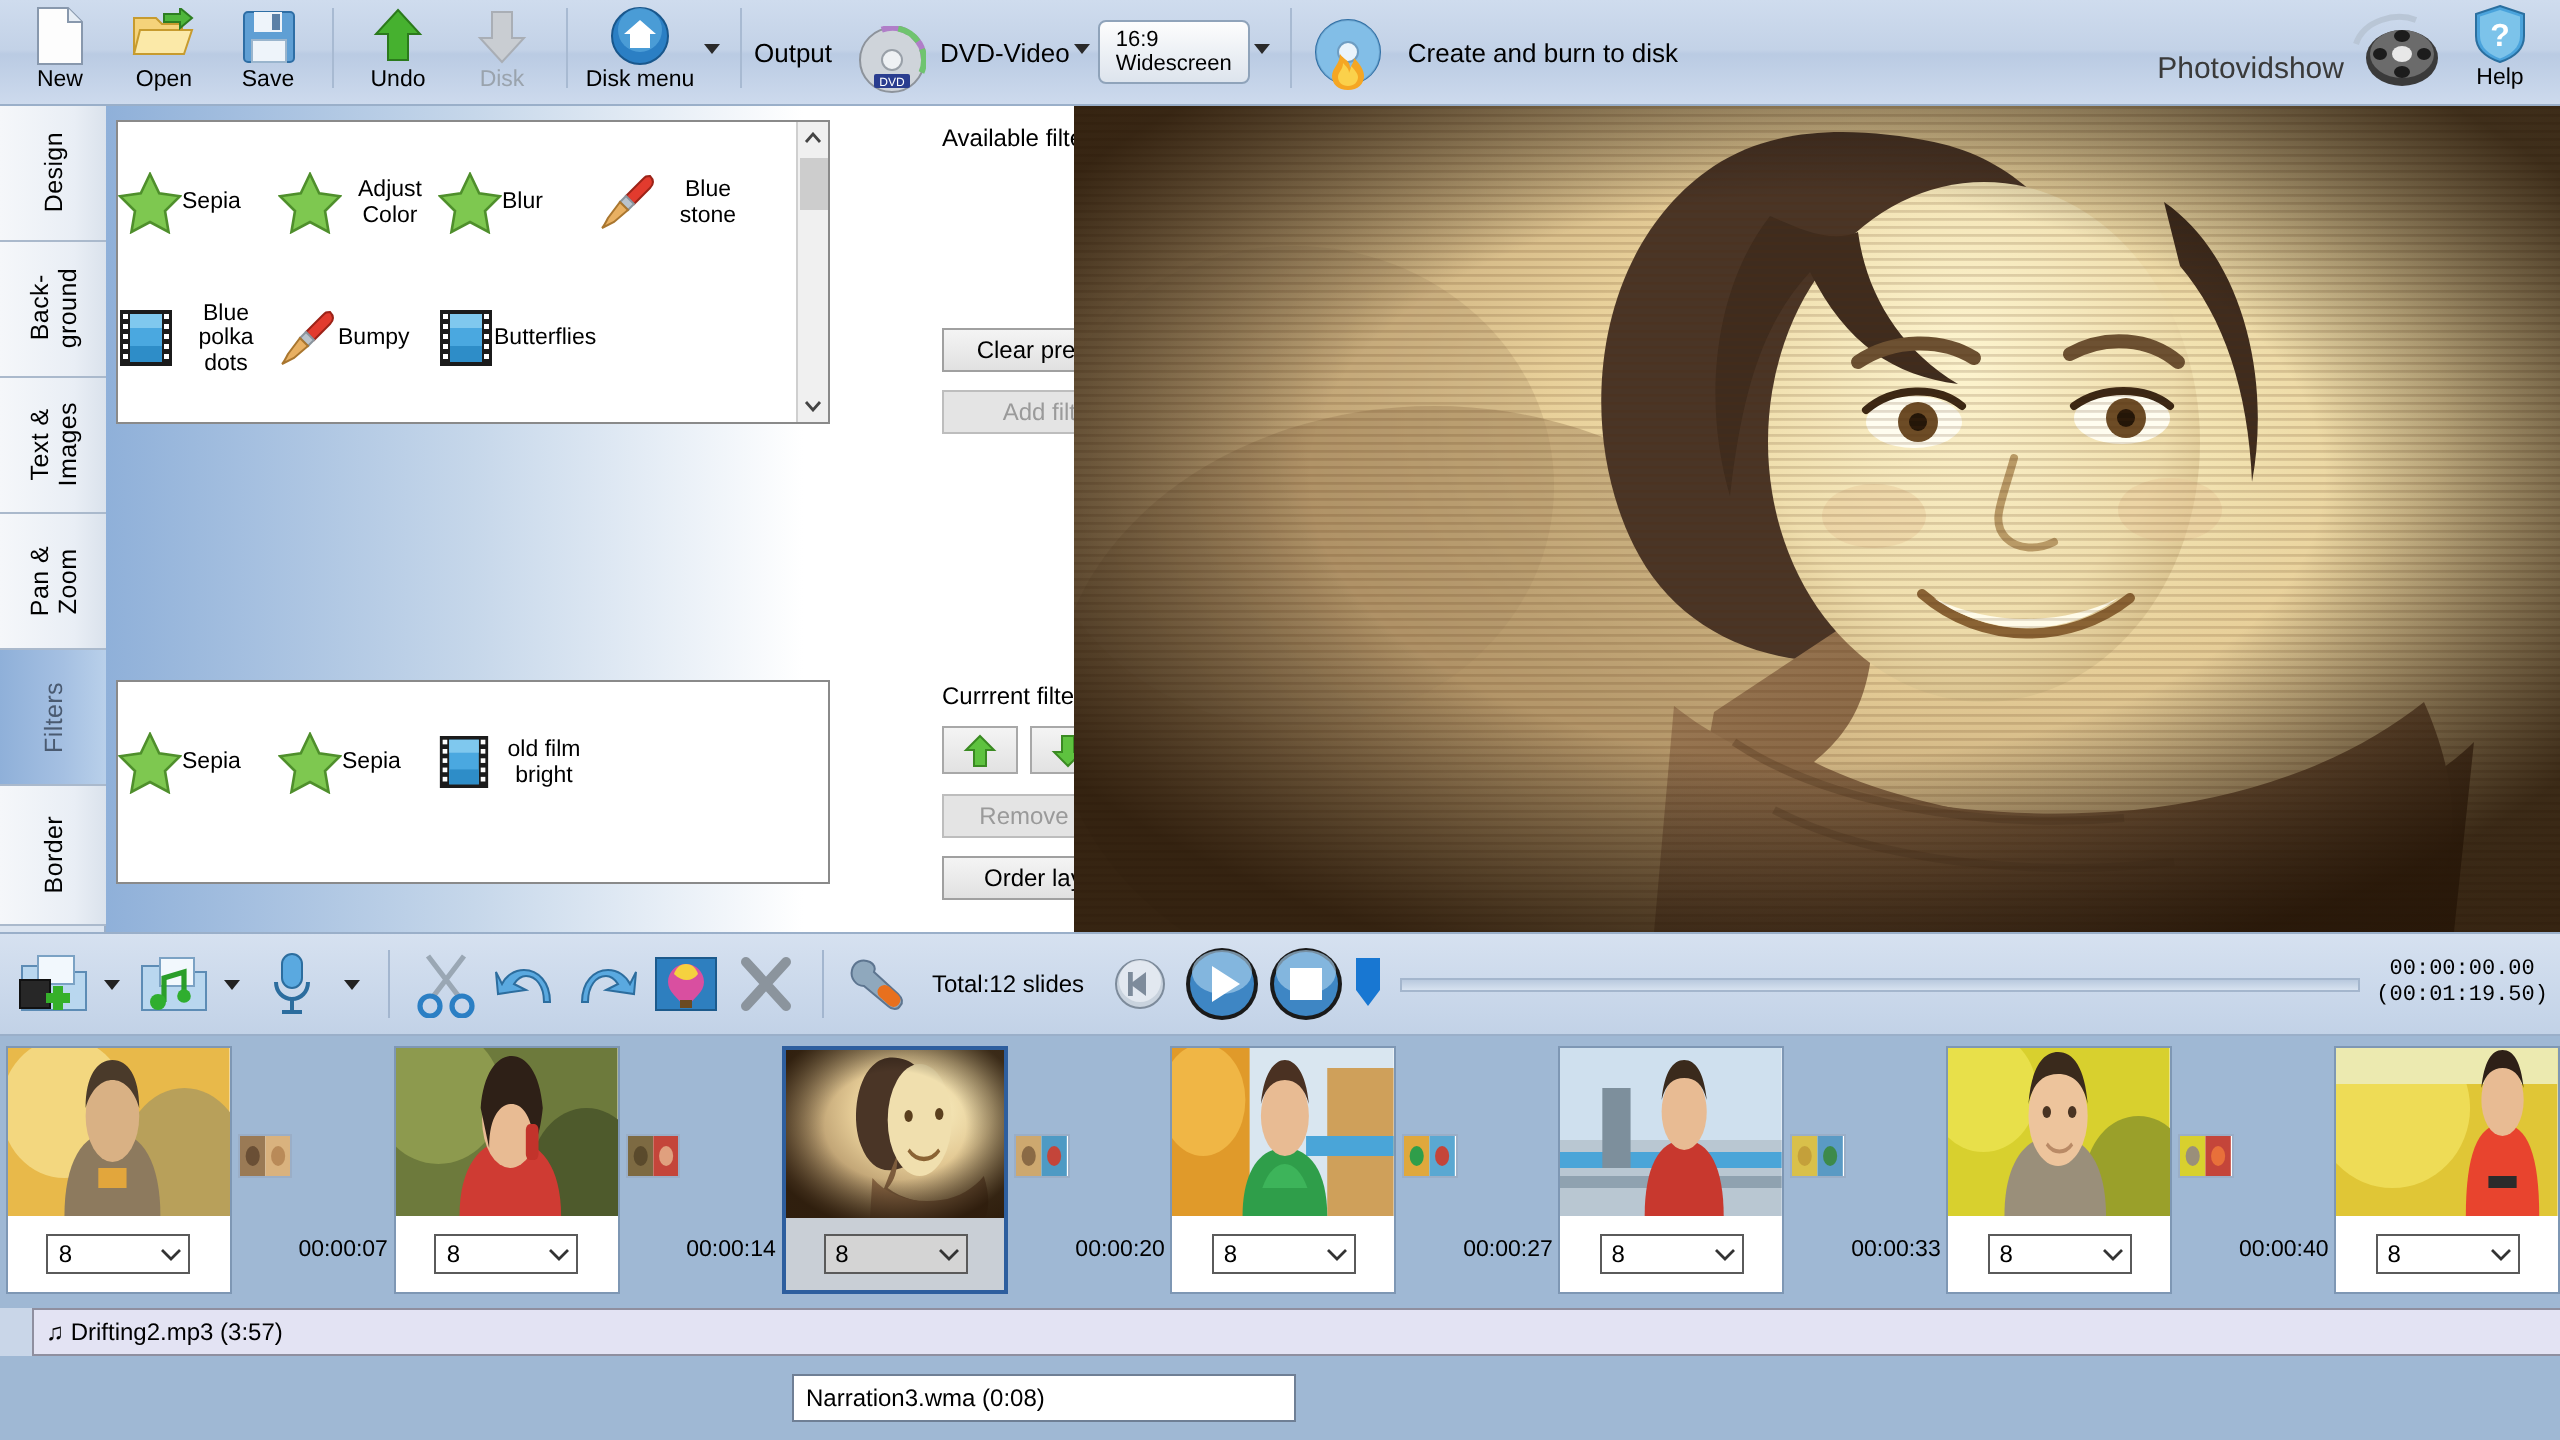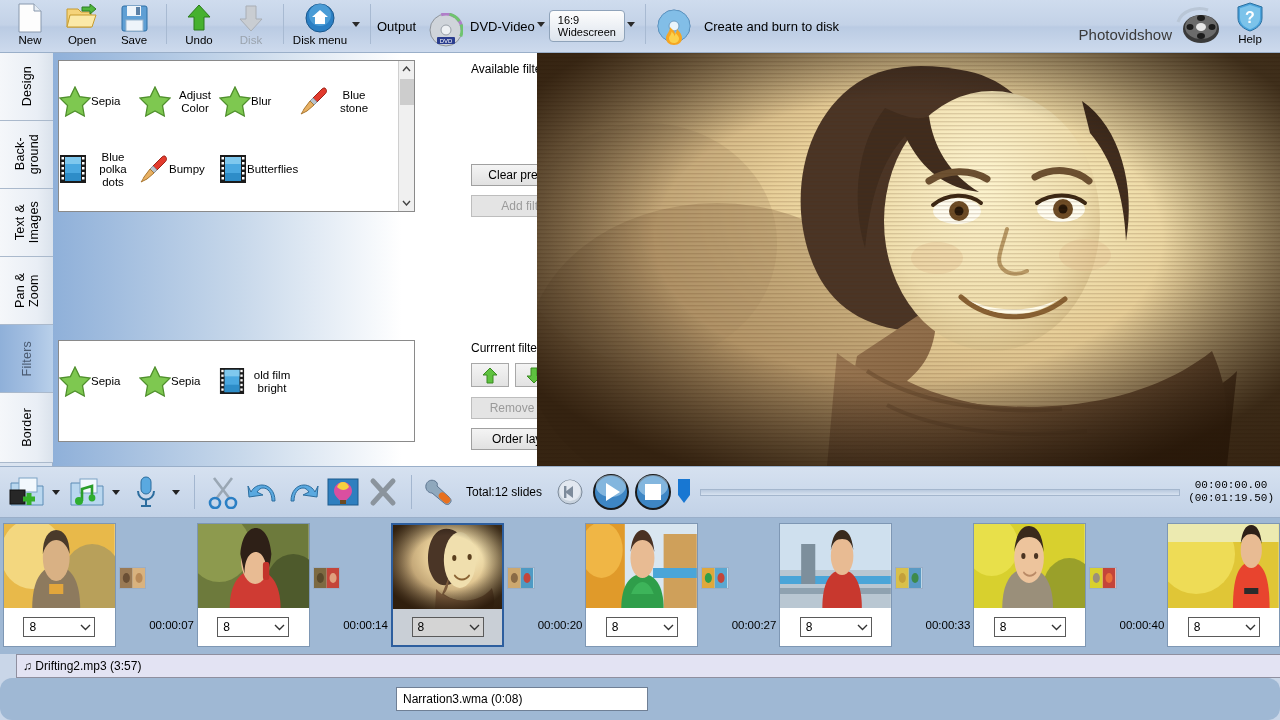--- a/index.html
+++ b/index.html
@@ -148,21 +148,21 @@
     margin: 44px 3px 0 3px; overflow: hidden; cursor: default; }
   .tstamp { font-size: 11.5px; margin-top: 96px; width: 56px; text-align: center; }
 
   
   .audio1 {
     position: absolute; left: 16px; top: 654px; width: 1280px; height: 24px;
     background: #e3e3f3; border: 1px solid #8f8f9f; font-size: 12px;
     display: flex; align-items: center; padding-left: 6px;
   }
   .audio2row { position: absolute; left: 0; top: 678px; width: 1280px; height: 42px;
-    background: #9fb8d4; border-radius: 12px; }
+    background: #9fb8d4; }
   .audio2 {
     position: absolute; left: 396px; top: 9px; width: 252px; height: 24px;
     background: #fff; border: 1px solid #6f7f95; font-size: 12px;
     display: flex; align-items: center; padding-left: 6px;
   }
 </style>
 </head>
 <body>
 
 <div class="app">

